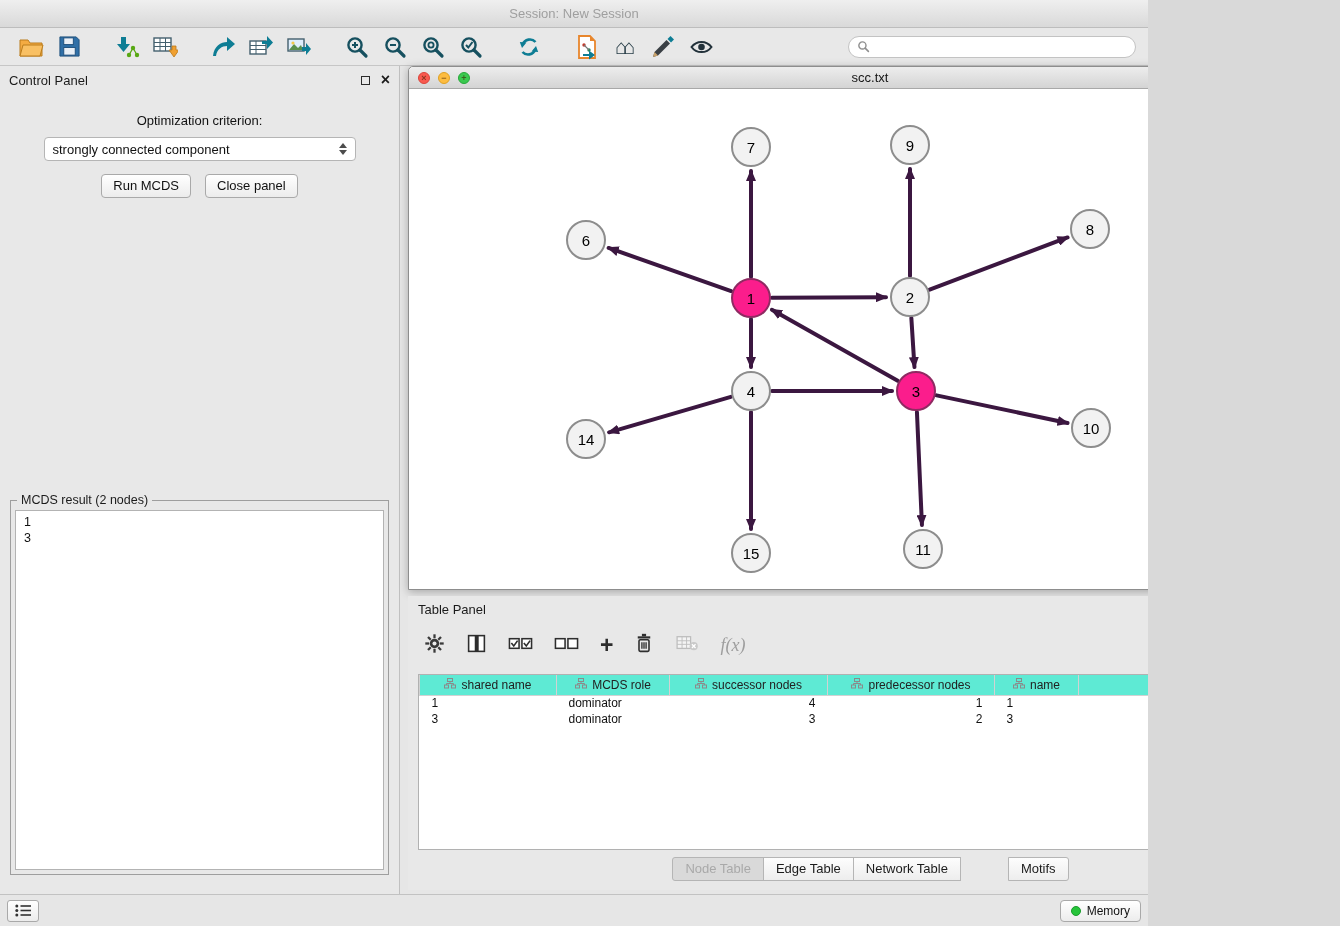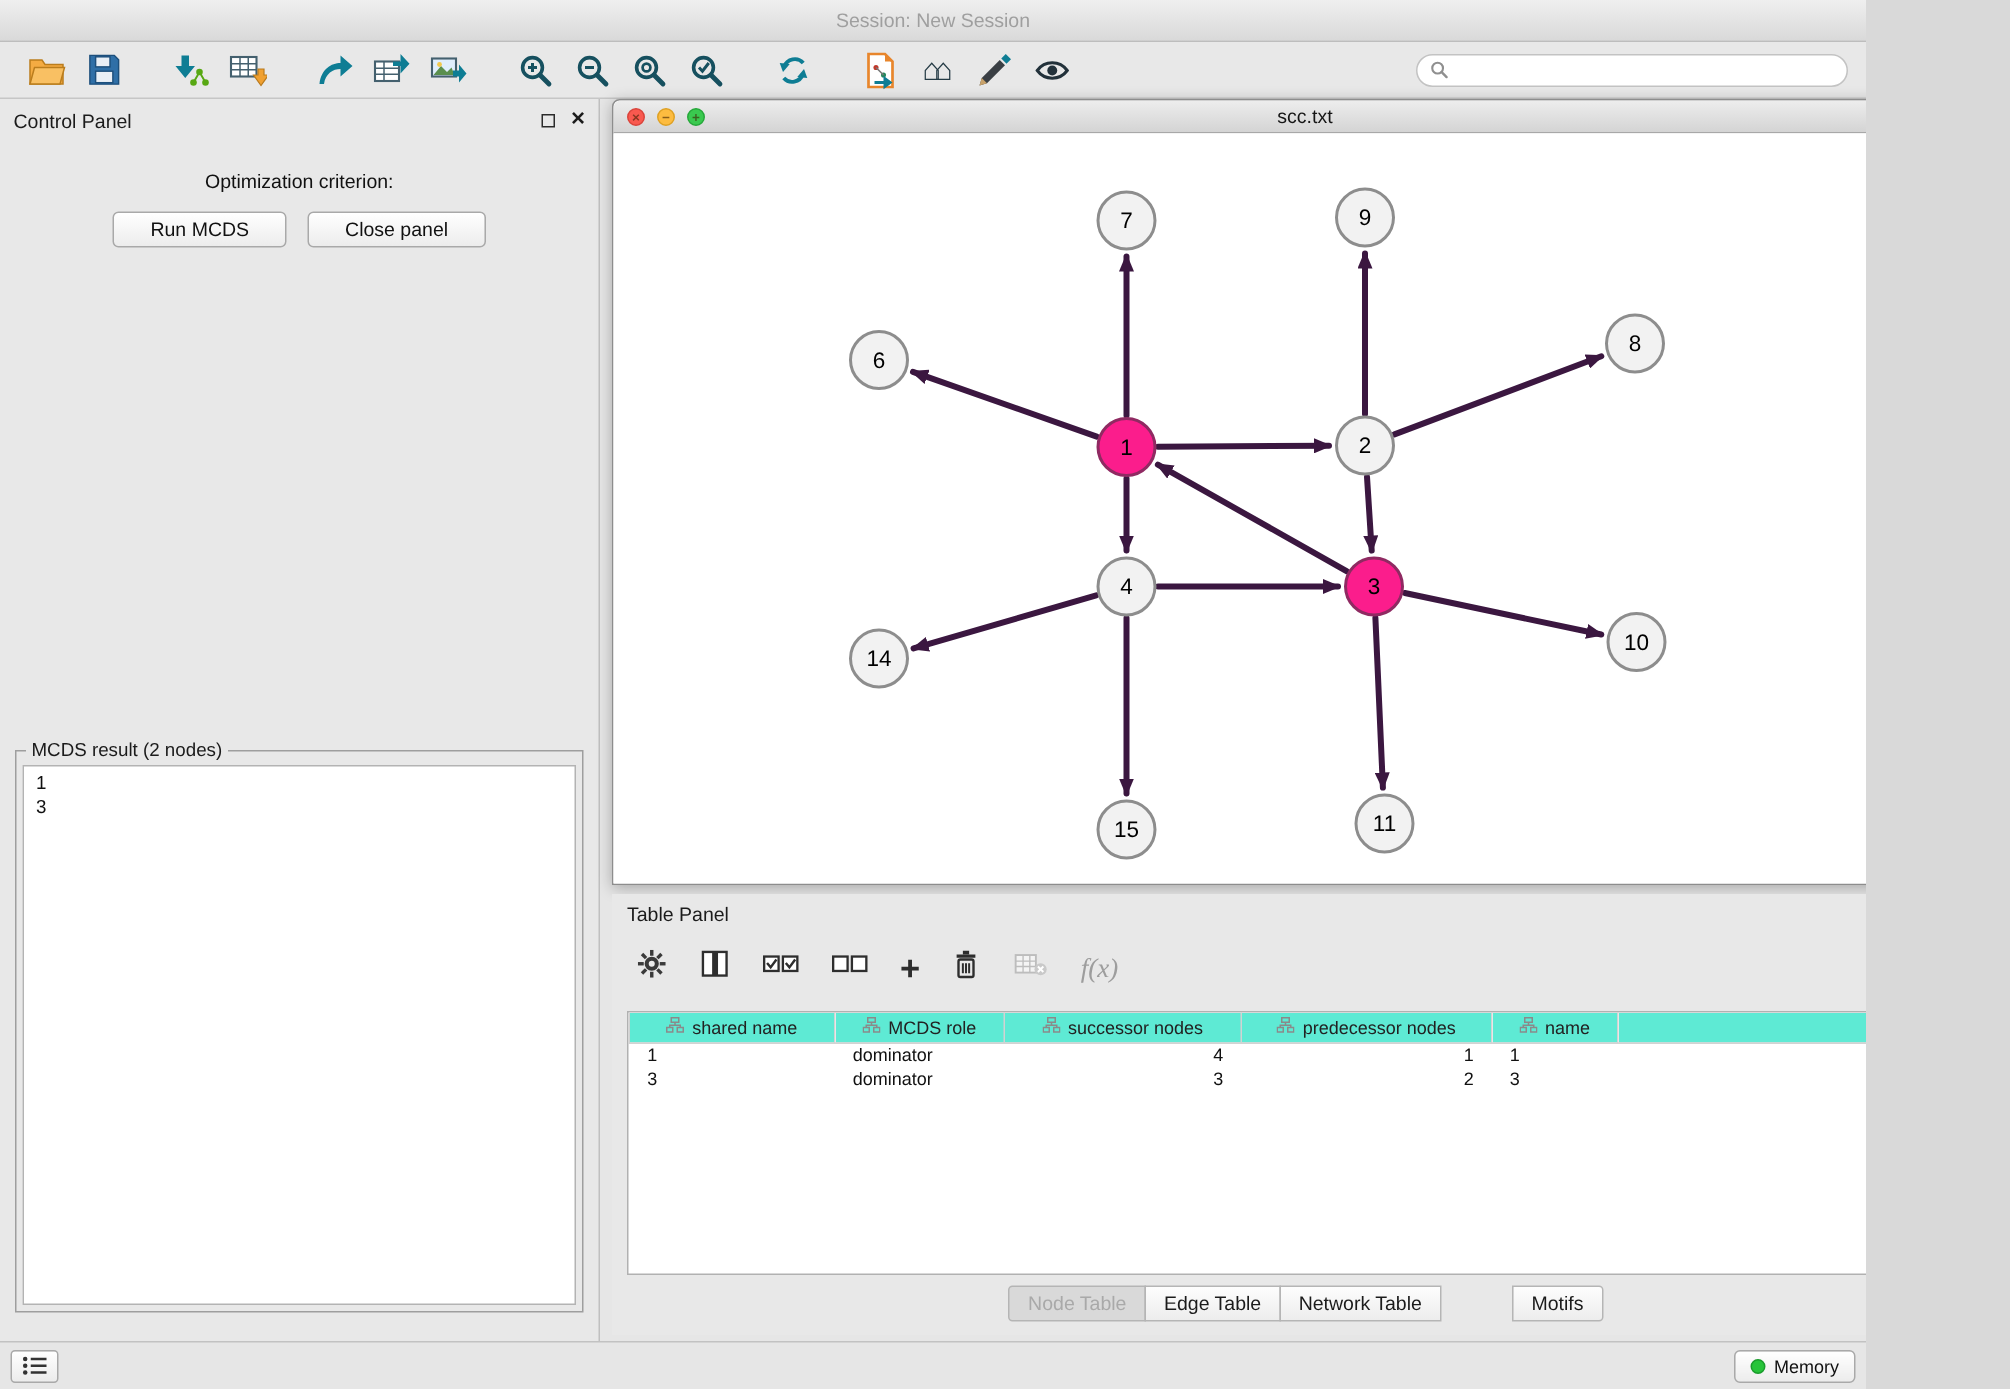--- a/index.html
+++ b/index.html
@@ -1,18 +1,18 @@
 <!DOCTYPE html>
 <html><head>
 <meta charset="utf-8">
 <style>
   * { margin:0; padding:0; box-sizing:border-box; }
   html,body { background:#d9d9d9; }
   body { font-family:"Liberation Sans", sans-serif; }
-  .app { position:relative; width:1244px; height:926px; background:#e6e6e6; overflow:hidden; }
+  .app { position:relative; width:1148px; height:926px; background:#e6e6e6; overflow:hidden; }
 
   
   .titlebar { position:absolute; top:0; left:0; right:0; height:28px;
     background:linear-gradient(#efefef,#d9d9d9); border-bottom:1px solid #bdbdbd;
     display:flex; align-items:center; justify-content:center; font-size:13px; color:#9f9f9f; }
 
   
   .toolbar { position:absolute; top:28px; left:0; right:0; height:38px; background:#e8e8e8;
     border-bottom:1px solid #c6c6c6; display:flex; align-items:center; padding:0 12px; }
   .tb-btn { width:38px; height:32px; display:flex; align-items:center; justify-content:center; flex:0 0 auto; }
@@ -33,21 +33,21 @@
   .cp-tab { font-size:13px; padding:4px 13px 5px; border:1px solid #b5b5b5; border-bottom:none;
     background:linear-gradient(#fdfdfd,#ededed); margin-right:-1px; border-radius:3px 3px 0 0; color:#1b1b1b; cursor:default; }
   .cp-tab.active { background:#d9d9d9; color:#a9a9a9; }
   .opt-label { text-align:center; font-size:13px; margin-top:19px; color:#111; }
   .select { margin:9px auto 0; width:312px; height:24px; background:#fff; border:1px solid #b5b5b5;
     border-radius:4px; display:flex; align-items:center; padding:0 8px; font-size:13px; color:#111; }
   .stepper { margin-left:auto; display:flex; flex-direction:column; gap:2px; align-items:center; }
   .stepper .up { width:0; height:0; border-left:4px solid transparent; border-right:4px solid transparent; border-bottom:5px solid #4c4c4c; }
   .stepper .down { width:0; height:0; border-left:4px solid transparent; border-right:4px solid transparent; border-top:5px solid #4c4c4c; }
   .btn-row { display:flex; justify-content:center; gap:14px; margin-top:13px; }
-  .push-btn { font-size:13px; padding:3px 24px 4px; background:linear-gradient(#ffffff,#ececec);
+  .push-btn { font-size:13px; padding:3px 11px 4px; background:linear-gradient(#ffffff,#ececec);
     border:1px solid #a9a9a9; border-radius:4px; color:#111; cursor:default; }
   .result-box { position:absolute; left:10px; right:10px; top:427px; bottom:19px; border:1px solid #9e9e9e; }
   .result-box legend { font-size:12.5px; color:#1b1b1b; padding:0 4px; margin-left:6px; }
   .result-list { position:absolute; left:4px; right:4px; top:3px; bottom:4px; background:#fff;
     border:1px solid #b3b3b3; font-size:12.5px; line-height:16px; padding:3px 8px; color:#111; }
 
   
   .network-window { position:absolute; left:408px; top:66px; width:924px; height:524px; background:#fff;
     border:1px solid #8d8d8d; border-radius:5px 5px 0 0; box-shadow:0 2px 10px rgba(0,0,0,.28); }
   .nw-titlebar { height:22px; background:linear-gradient(#ededed,#d4d4d4); border-bottom:1px solid #a8a8a8;
@@ -253,20 +253,27 @@
     <div class="cp-header">
       <span>Control Panel</span>
       <span class="win-btns">
         <span class="float-box"></span>
         <span class="close-x">×</span>
       </span>
     </div>
 
     <div class="opt-label">Optimization criterion:</div>
 
+    <div class="select">
+      <span>strongly connected component</span>
+      <span class="stepper">
+        <span class="up"></span>
+          <span class="down"></span>
+      </span>
+    </div>
 
     <div class="btn-row">
       <button class="push-btn">Run MCDS</button>
       <button class="push-btn">Close panel</button>
     </div>
 
     <fieldset class="result-box">
       <legend>MCDS result (2 nodes)</legend>
       <div class="result-list">
         <div>1</div>

